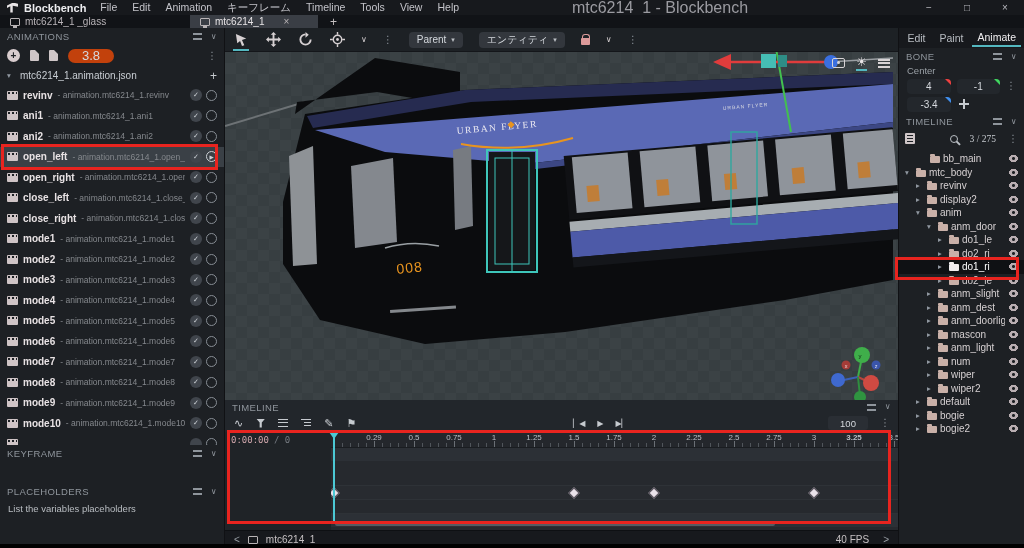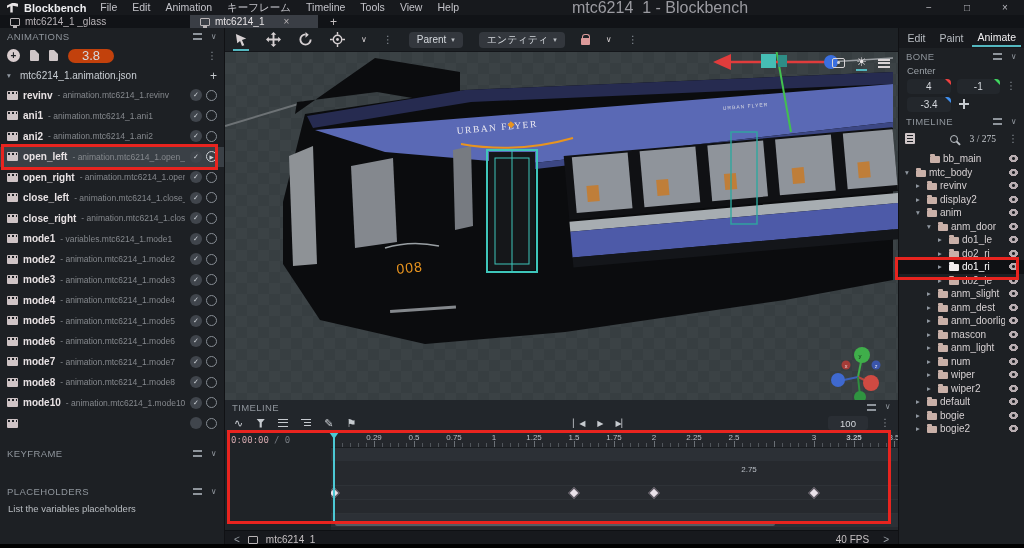--- a/index.html
+++ b/index.html
@@ -310,21 +310,21 @@
           <span class="anim-name">close_right</span>
           <span class="anim-desc">- animation.mtc6214_1.close_right</span>
           <span class="anim-icons">
             <span class="chk">✓</span>
             <span class="ring"></span>
           </span>
         </div>
         <div class="anim-item">
           <span class="i-film"></span>
           <span class="anim-name">mode1</span>
-          <span class="anim-desc">- variables.mtc6214_1.mode1</span>
+          <span class="anim-desc">- animation.mtc6214_1.mode1</span>
           <span class="anim-icons">
             <span class="chk">✓</span>
             <span class="ring"></span>
           </span>
         </div>
         <div class="anim-item">
           <span class="i-film"></span>
           <span class="anim-name">mode2</span>
           <span class="anim-desc">- animation.mtc6214_1.mode2</span>
           <span class="anim-icons">
@@ -374,20 +374,29 @@
           <span class="anim-desc">- animation.mtc6214_1.mode7</span>
           <span class="anim-icons">
             <span class="chk">✓</span>
             <span class="ring"></span>
           </span>
         </div>
         <div class="anim-item">
           <span class="i-film"></span>
           <span class="anim-name">mode8</span>
           <span class="anim-desc">- animation.mtc6214_1.mode8</span>
+          <span class="anim-icons">
+            <span class="chk">✓</span>
+            <span class="ring"></span>
+          </span>
+        </div>
+        <div class="anim-item">
+          <span class="i-film"></span>
+          <span class="anim-name">mode9</span>
+          <span class="anim-desc">- animation.mtc6214_1.mode9</span>
           <span class="anim-icons">
             <span class="chk">✓</span>
             <span class="ring"></span>
           </span>
         </div>
         <div class="anim-item">
           <span class="i-film"></span>
           <span class="anim-name">mode10</span>
           <span class="anim-desc">- animation.mtc6214_1.mode10</span>
           <span class="anim-icons">
@@ -595,21 +604,21 @@
             <span class="ruler-label" style="left: 233px;">1.5</span>
             <span class="ruler-tick" style="left: 243px;"></span>
             <span class="ruler-label" style="left: 273px;">1.75</span>
             <span class="ruler-tick" style="left: 283px;"></span>
             <span class="ruler-label" style="left: 313px;">2</span>
             <span class="ruler-tick" style="left: 323px;"></span>
             <span class="ruler-label" style="left: 353px;">2.25</span>
             <span class="ruler-tick" style="left: 363px;"></span>
             <span class="ruler-label" style="left: 393px;">2.5</span>
             <span class="ruler-tick" style="left: 403px;"></span>
-            <span class="ruler-label" style="left: 408px; margin-top: 32px;">2.75</span>
+            <span class="ruler-label" style="left: 433px;">2.75</span>
             <span class="ruler-tick" style="left: 443px;"></span>
             <span class="ruler-label" style="left: 473px;">3</span>
             <span class="ruler-tick" style="left: 483px;"></span>
             <span class="ruler-label" style="left: 513px; font-weight: bold;">3.25</span>
             <span class="ruler-tick" style="left: 523px;"></span>
             <span class="ruler-label" style="left: 553px;">3.5</span>
             <span class="ruler-tick" style="left: 563px;"></span>
           </div>
         <div id="tl-rows">
             <div class="tl-row group">

